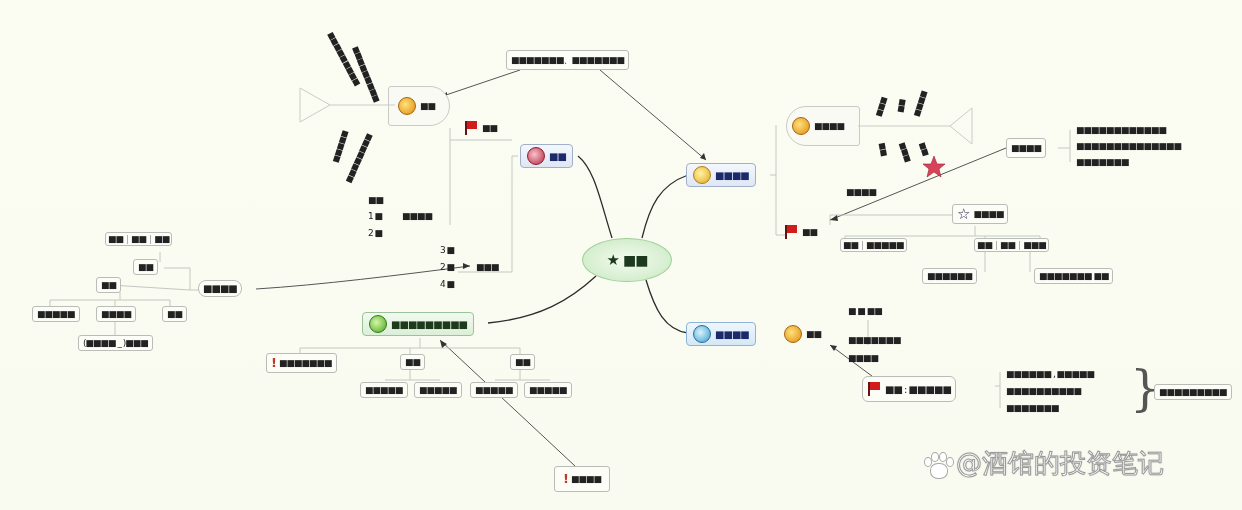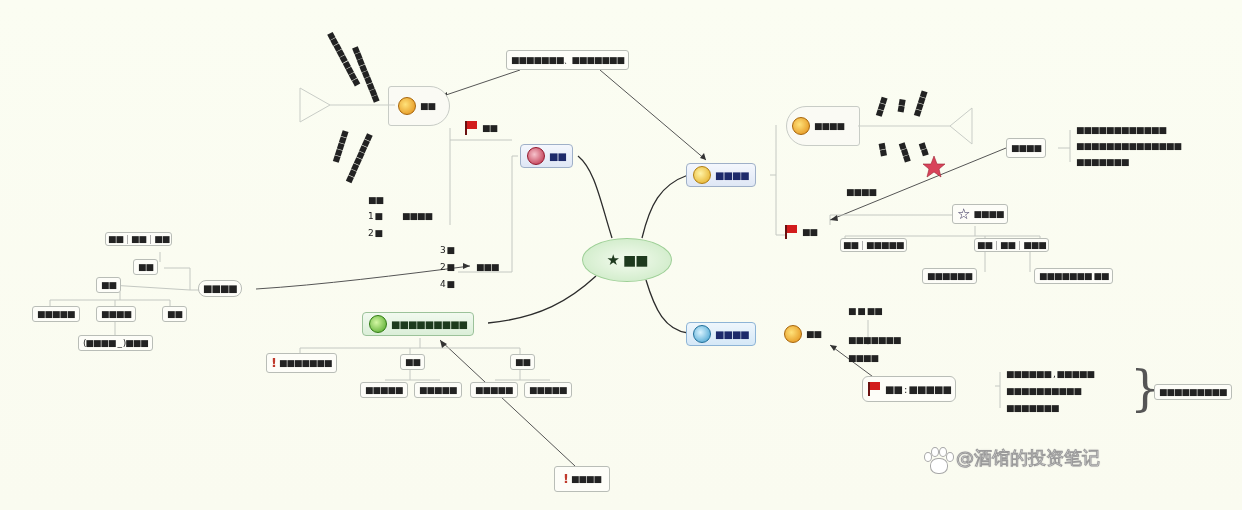--- a/index.html
+++ b/index.html
@@ -19,21 +19,21 @@
   .ico.smile{background:radial-gradient(circle at 40% 40%,#ffe27a,#e08a12);border:1px solid #a76408;}
   .ico.green{background:radial-gradient(circle at 40% 40%,#d4f7a4,#4aa423);border:1px solid #2f7a12;}
   .ico.cyan{background:radial-gradient(circle at 40% 40%,#d9f3ff,#3a9ccc);border:1px solid #1f6f99;}
   .flag{display:inline-block;width:14px;height:14px;position:relative;flex:0 0 auto;}
   .flag::before{content:"";position:absolute;left:1px;top:0;width:2px;height:14px;background:#6a1010;}
   .flag::after{content:"";position:absolute;left:3px;top:0;width:10px;height:8px;background:#d21c1c;}
   .excl{display:inline-block;width:4px;height:14px;color:#c0392b;font-weight:bold;font-size:13px;line-height:14px;}
   .star{font-size:15px;line-height:14px;}
   .fish{position:absolute;border:1px solid #c8ccc6;background:#fafaf4;}
   .bone{position:absolute;font-size:8px;color:#222;letter-spacing:-1px;white-space:nowrap;transform-origin:left center;}
-  .watermark{position:absolute;left:922px;top:446px;display:flex;align-items:flex-start;gap:4px;font-size:18px;color:#fff;-webkit-text-stroke:1px #9a9a9a;text-shadow:0 0 2px #bbb;letter-spacing:0;}
+  .watermark{position:absolute;left:922px;top:446px;display:flex;align-items:flex-end;gap:4px;font-size:26px;color:#fff;-webkit-text-stroke:1px #9a9a9a;text-shadow:0 0 2px #bbb;letter-spacing:0;}
   .paw{width:30px;height:30px;position:relative;}
   .paw span{position:absolute;background:#fff;border:1px solid #a8a8a8;border-radius:50%;}
   .brace{position:absolute;font-size:48px;color:#555;font-family:"DejaVu Serif",serif;line-height:48px;}
 </style>
 </head>
 <body>
 
 <div id="canvas">
 
 <svg class="lines" viewBox="0 0 1242 510">

